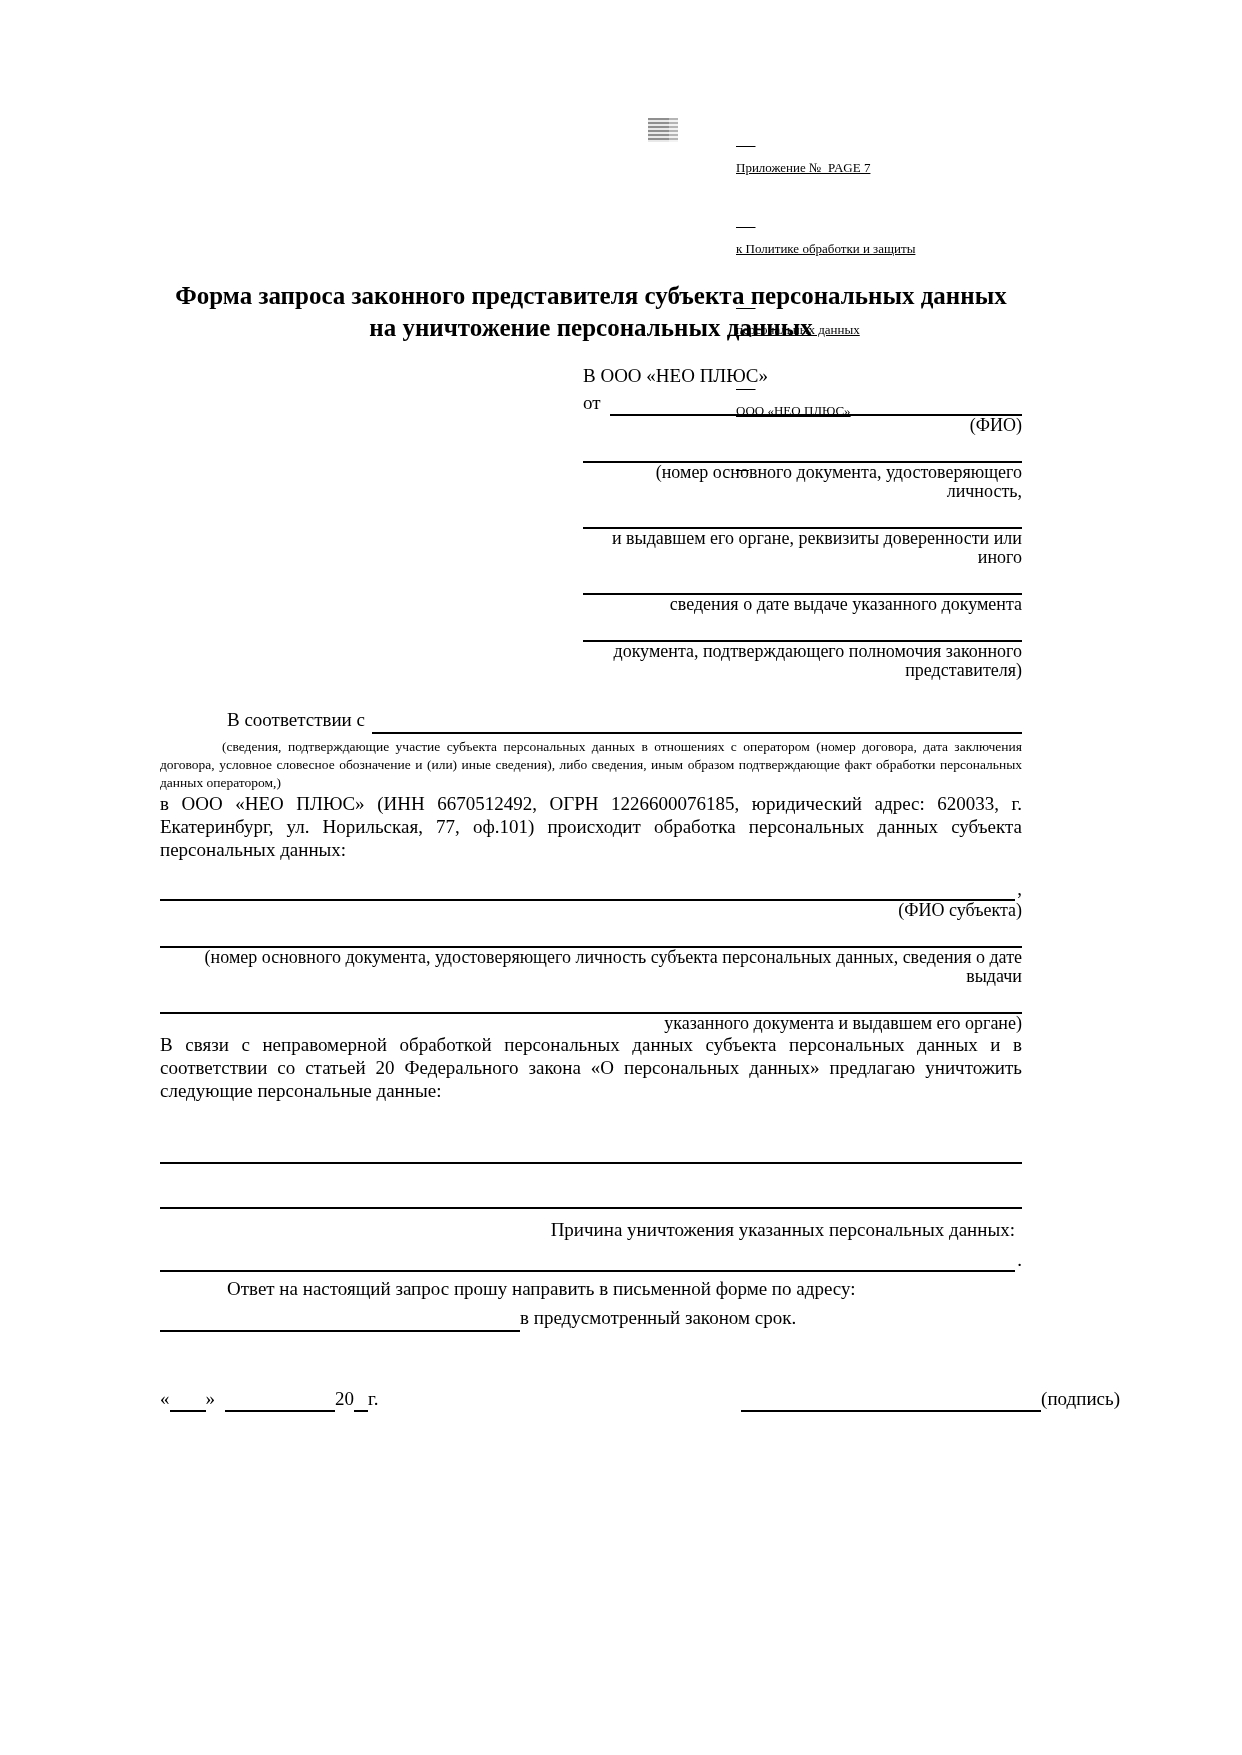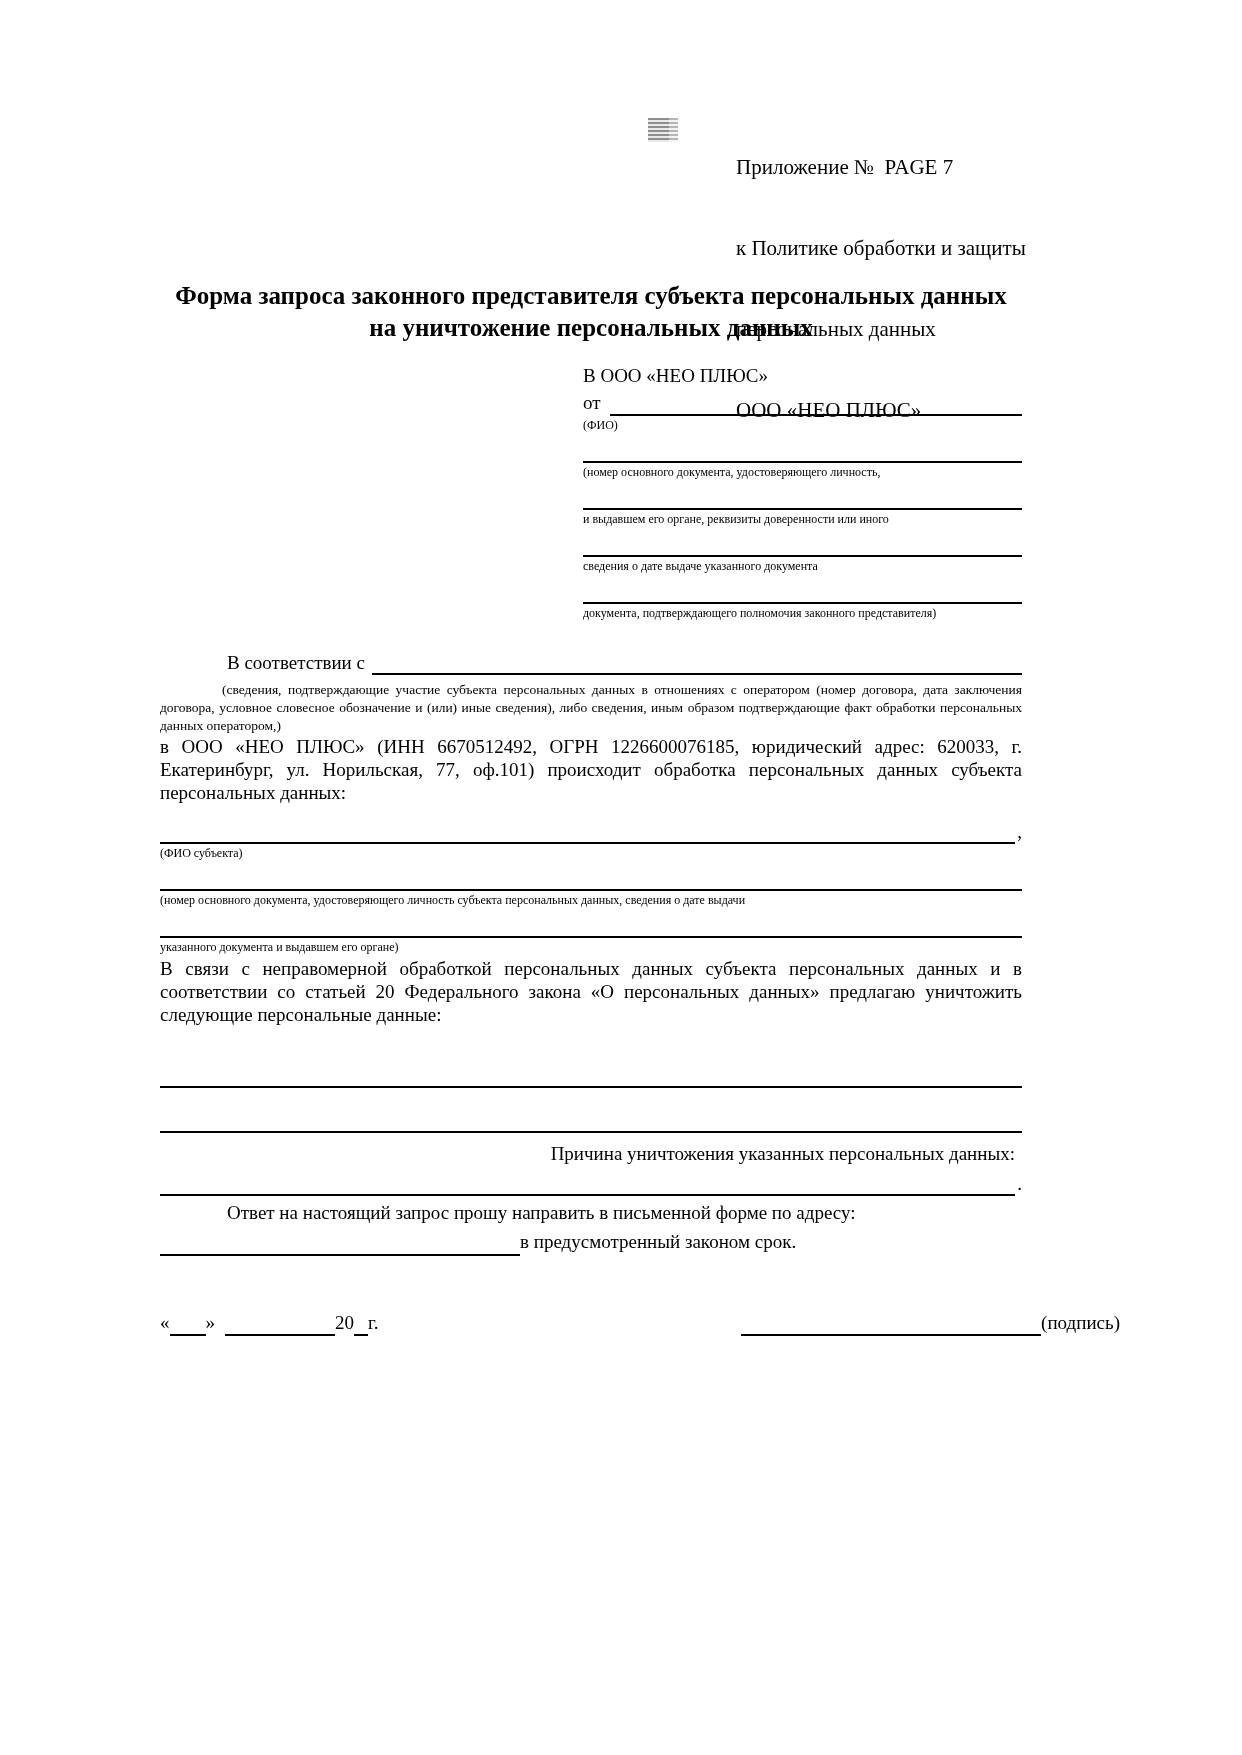--- a/index.html
+++ b/index.html
@@ -20,39 +20,39 @@
   .header-area { position: relative; height: 116px; }
   .obj-icon {
     position: absolute; left: 488px; top: 20px;
     width: 30px; height: 24px;
     background: repeating-linear-gradient(180deg, #8f8f8f 0 2px, #e9e9e9 2px 4px);
   }
   .obj-icon .half { position:absolute; right:0; top:0; width:9px; height:100%;
     background: repeating-linear-gradient(180deg, #b5b5b5 0 2px, #f3f3f3 2px 4px); }
   .header-meta {
     position: absolute; left: 576px; top: 2px;
-    font-size: 21px; line-height: 27px; white-space: pre-wrap;
+    font-size: 13px; line-height: 27px; white-space: pre-wrap; text-decoration: underline;
   }
 
   
   .title { margin-top: 66px; text-align: center; font-weight: bold; font-size: 25px; line-height: 32px; }
 
   
   .addressee { width: 439px; margin-left: 423px; font-size: 19px; margin-top: 18px; }
   .to-line { line-height: 28px; }
   .uline { border-bottom: 2px solid #000; }
   .from-row { display: flex; align-items: flex-end; }
   .from-row .label { padding-right: 9px; line-height: 26px; }
   .from-row .uline { flex: 1; height: 24px; }
-  .cap { font-size: 12px; line-height: 19px; text-align: left; }
+  .cap { font-size: 18px; line-height: 19px; text-align: right; }
   .field .uline { height: 26px; }
 
   
   .main { width: 862px; font-size: 19px; margin-top: 26px; }
-  .accord-row { display: flex; align-items: flex-start; }
+  .accord-row { display: flex; align-items: flex-end; }
   .accord-label { padding-left: 67px; padding-right: 7px; white-space: nowrap; line-height: 28px; }
   .accord-row .uline { flex: 1; height: 24px; }
   .note { font-size: 13.5px; line-height: 18px; text-align: justify; text-indent: 62px; margin-top: 4px; }
   .para { text-align: justify; line-height: 23px; }
   .subject-row { display: flex; align-items: flex-end; margin-top: 14px; }
   .subject-row .uline { flex: 1; height: 24px; }
   .subject-row .comma { line-height: 24px; padding-left: 2px; }
   .blank1 { height: 26px; margin-top: 34px; }
   .blank2 { height: 26px; margin-top: 17px; }
   .reason-row { display: flex; align-items: flex-end; margin-top: 6px; flex-direction: column; }

